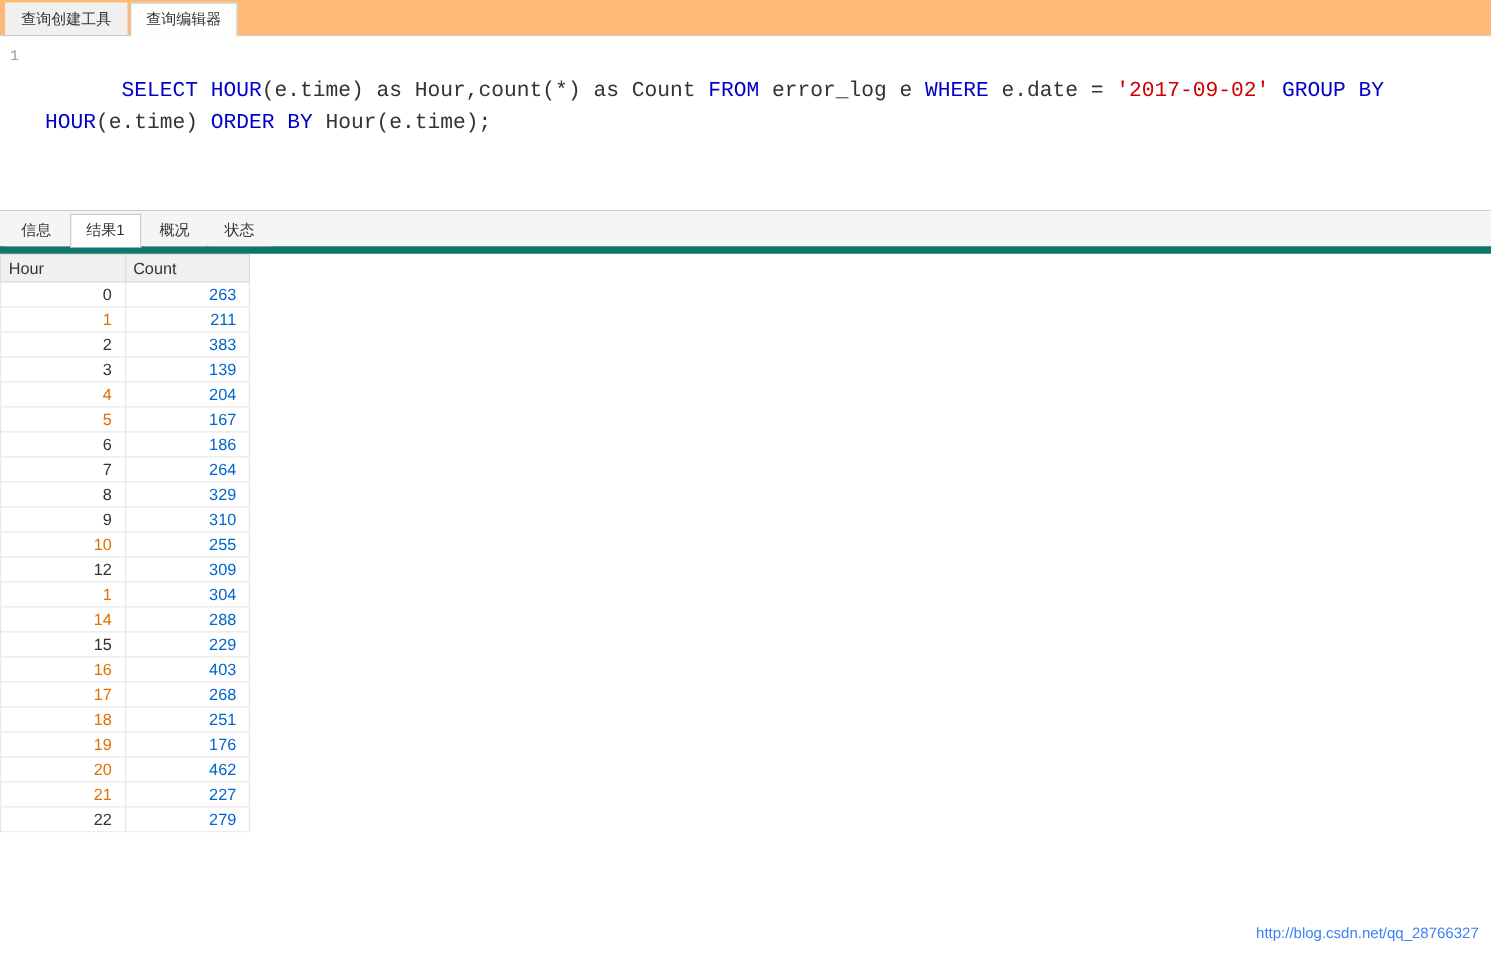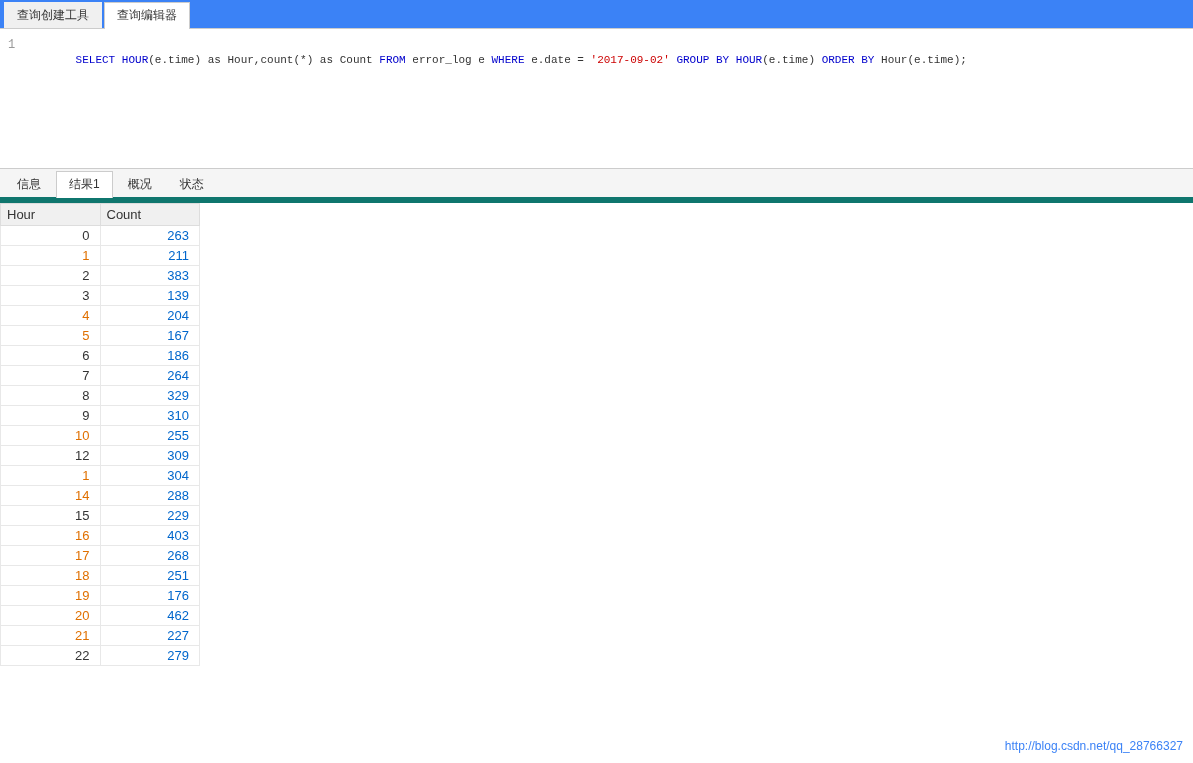--- a/index.html
+++ b/index.html
@@ -2,21 +2,21 @@
 <html><head>
   <meta charset="utf-8">
   <style>
     * { margin: 0; padding: 0; box-sizing: border-box; }
     body { font-family: "Microsoft YaHei", "SimSun", sans-serif; font-size: 13px; background: #fff; color: #333; }
 
     
     .top-tabs {
       display: flex;
       border-bottom: 1px solid #ccc;
-      background: #3b82f6;
+      background: #fdba74;
       padding: 0 4px;
       padding-top: 2px;
     }
     .top-tab {
       padding: 4px 12px;
       cursor: pointer;
       border: 1px solid transparent;
       border-bottom: none;
       font-size: 12px;
       background: #f0f0f0;
@@ -52,21 +52,21 @@
       min-width: 20px;
       margin-right: 8px;
       user-select: none;
       font-size: 12px;
       padding-top: 1px;
     }
     .sql-text {
       flex: 1;
       white-space: pre-wrap;
       font-family: "Courier New", monospace;
-      font-size: 11px;
+      font-size: 17px;
     }
     .kw { color: #0000cc; }
     .fn { color: #0000cc; }
     .str { color: #cc0000; }
 
     
     .result-tabs {
       display: flex;
       border-bottom: 6px solid #0f766e;
       background: #f5f5f5;

